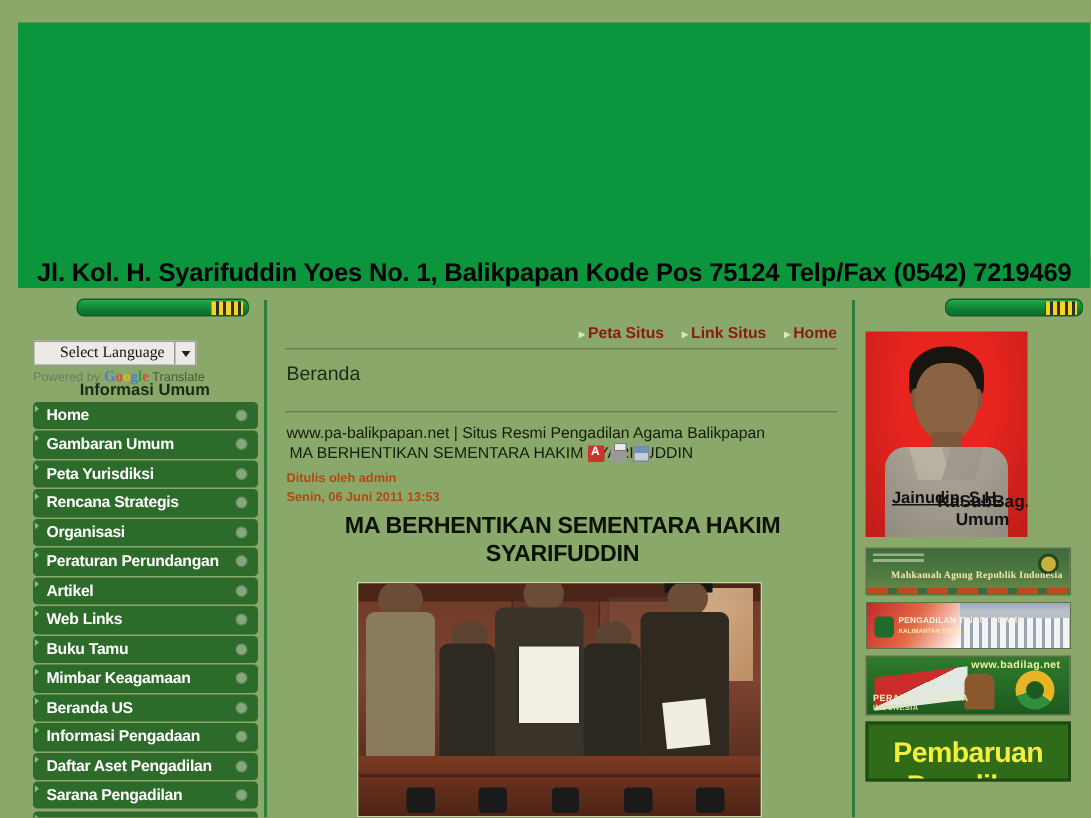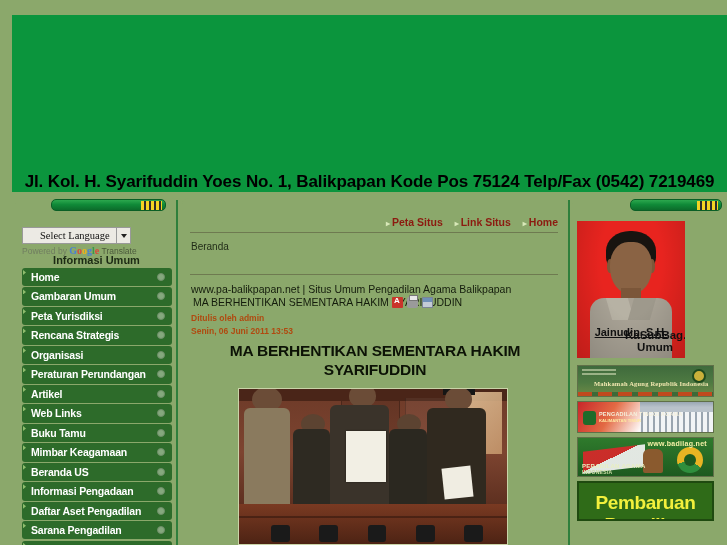--- a/index.html
+++ b/index.html
@@ -198,21 +198,21 @@
     left: 8px;
     width: 368px;
     height: 1px;
     background: #b9c48c;
     border-top: 1px solid #6e7a50;
   }
 
   .breadcrumb {
     position: absolute;
     left: 9px; top: 43px;
-    font-size: 10px;
+    font-size: 13px;
     color: #1f2a16;
   }
 
   .src-line {
     position: absolute;
     left: 9px; top: 85px;
     font-size: 10.5px;
     color: #141c0c;
     white-space: nowrap;
   }
@@ -438,21 +438,21 @@
     <div class="topnav">
       <a href="#"><span class="caret">▸</span><span>Peta Situs</span></a>
       <a href="#"><span class="caret">▸</span><span>Link Situs</span></a>
       <a href="#"><span class="caret">▸</span><span>Home</span></a>
     </div>
 
     <div class="hr-line" style="top:34px;"></div>
     <div class="breadcrumb">Beranda</div>
     <div class="hr-line" style="top:76px;"></div>
 
-    <div class="src-line">www.pa-balikpapan.net | Situs Umum Pengadilan Agama Balikpapan</div>
+    <div class="src-line">www.pa-balikpapan.net | Situs Resmi Pengadilan Agama Balikpapan</div>
     <div class="art-head">MA BERHENTIKAN SEMENTARA HAKIM SYARIFUDDIN</div>
 
     <div class="icon-row">
       <span class="ico ico-pdf"></span>
       <span class="ico ico-print"></span>
       <span class="ico ico-mail"></span>
     </div>
 
     <div class="byline">Ditulis oleh admin</div>
     <div class="datetime">Senin, 06 Juni 2011 13:53</div>

